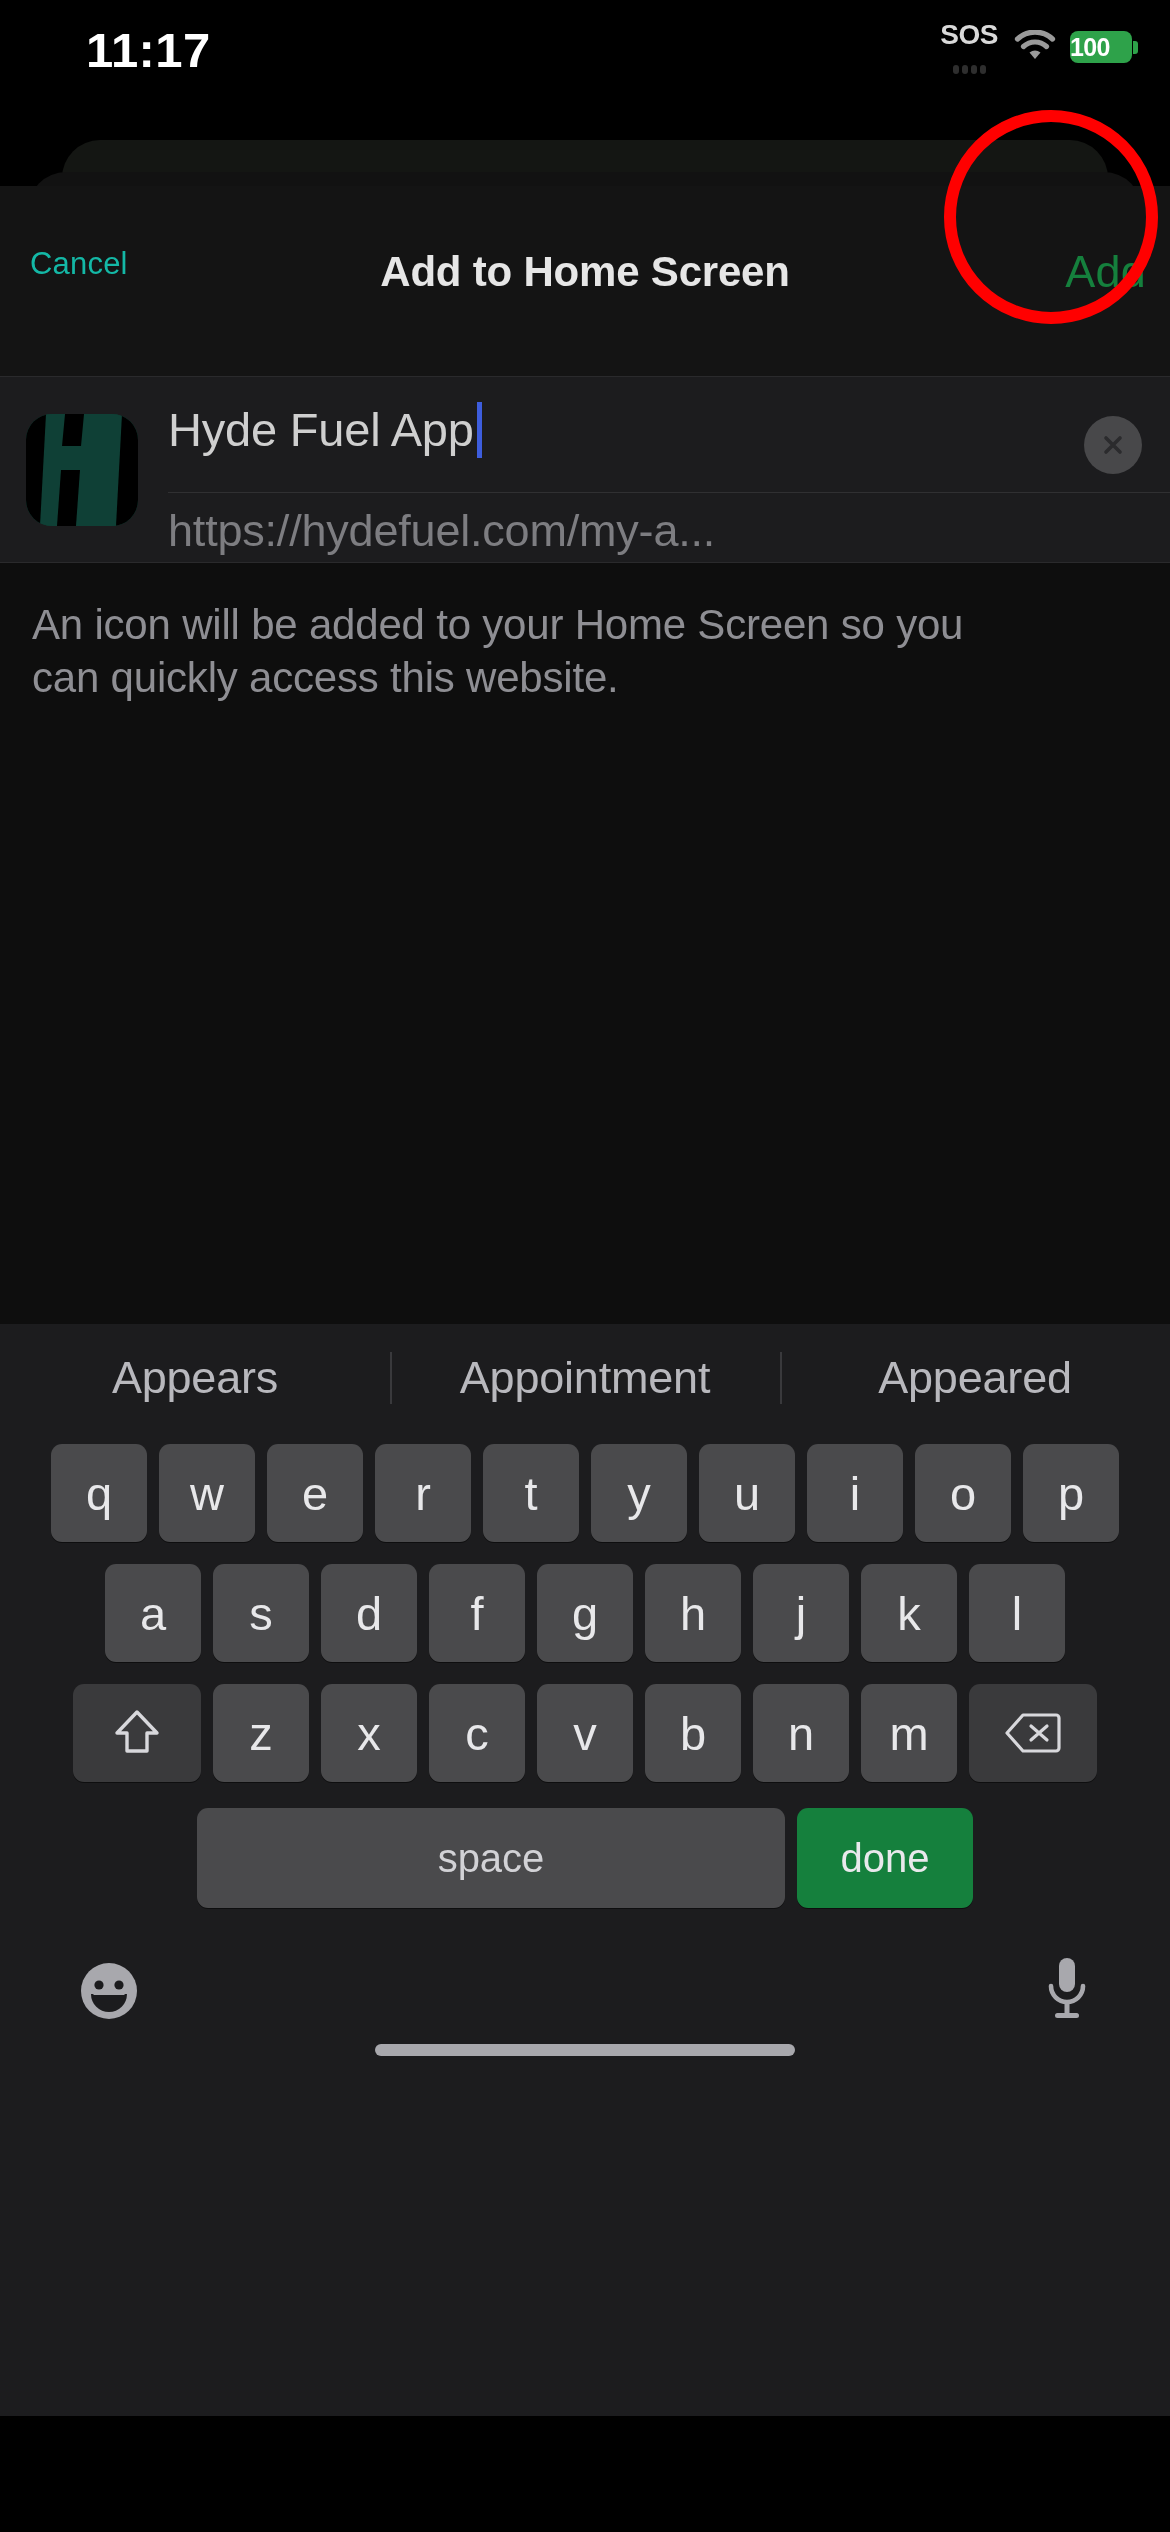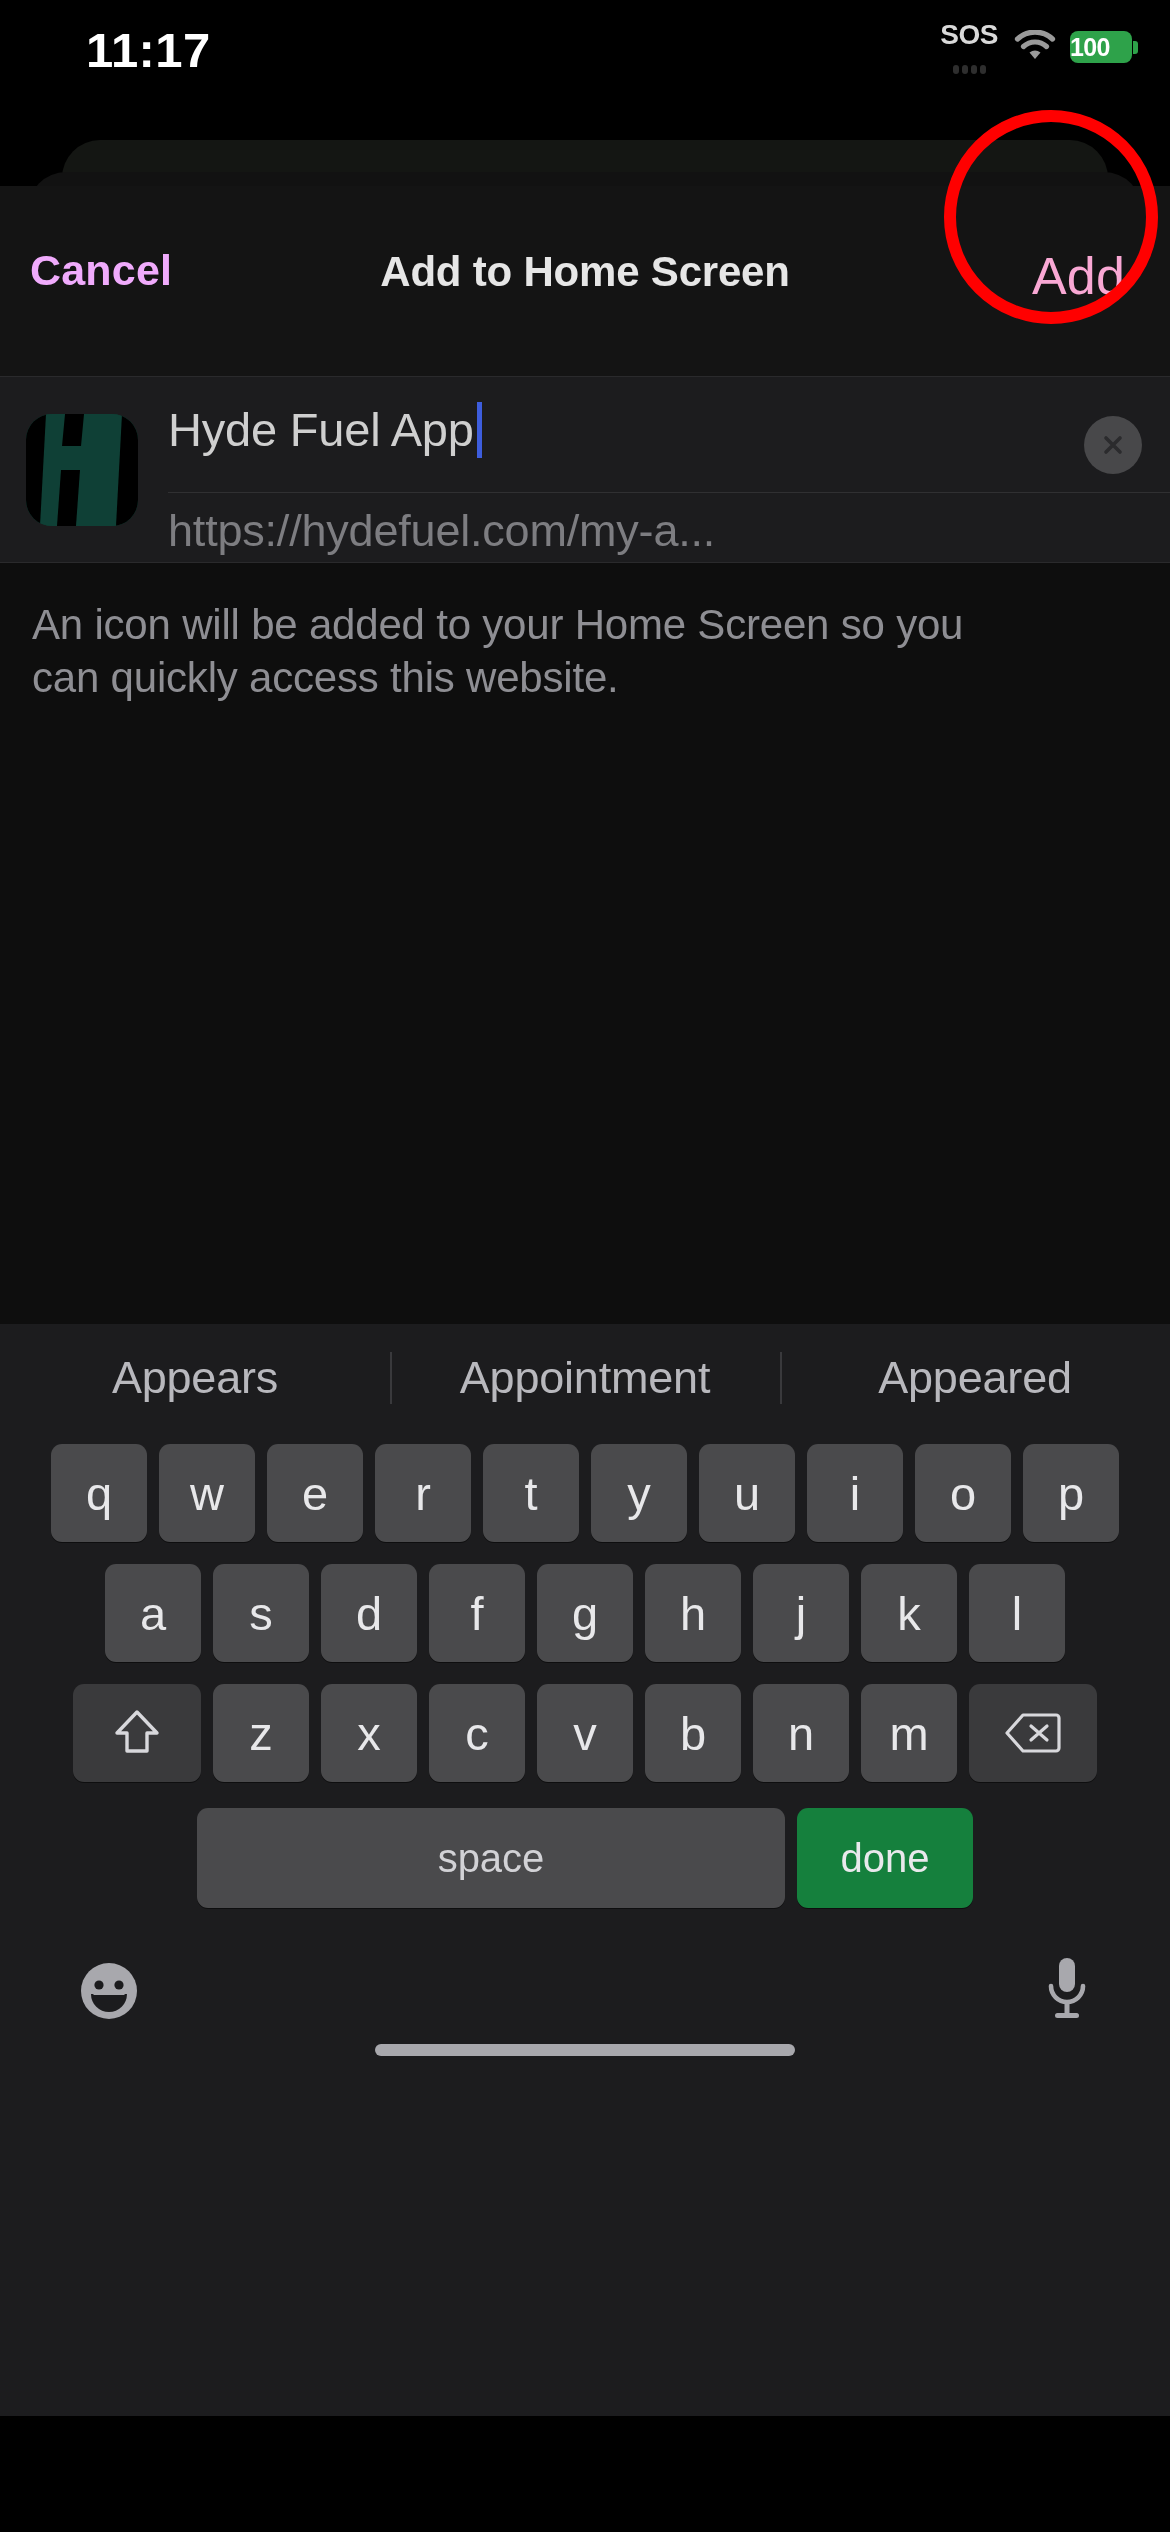--- a/index.html
+++ b/index.html
@@ -145,41 +145,40 @@
   .sheet-header {
     position: relative;
     height: 190px;
     background: #141414;
     border-radius: 0;
   }
   .nav-cancel {
     position: absolute;
     left: 30px;
     top: 60px;
-    font-size: 43px;
-    color: #f0abfc;
+    font-size: 31px;
+    color: #14b8a6;
     letter-spacing: 0.2px;
-    font-weight: bold;
   }
   .nav-title {
     position: absolute;
     left: 0; right: 0;
     top: 62px;
     text-align: center;
     font-size: 42px;
     font-weight: 700;
     color: #e6e6e6;
     letter-spacing: -0.2px;
   }
   .nav-add {
     position: absolute;
-    right: 45px;
+    right: 24px;
     top: 60px;
-    font-size: 52px;
-    color: #f9a8d4;
+    font-size: 45px;
+    color: #15803d;
     font-weight: 400;
     letter-spacing: 0.2px;
   }
   .highlight-circle {
     position: absolute;
     right: 12px;
     top: -76px;
     width: 214px;
     height: 214px;
     border-radius: 50%;

